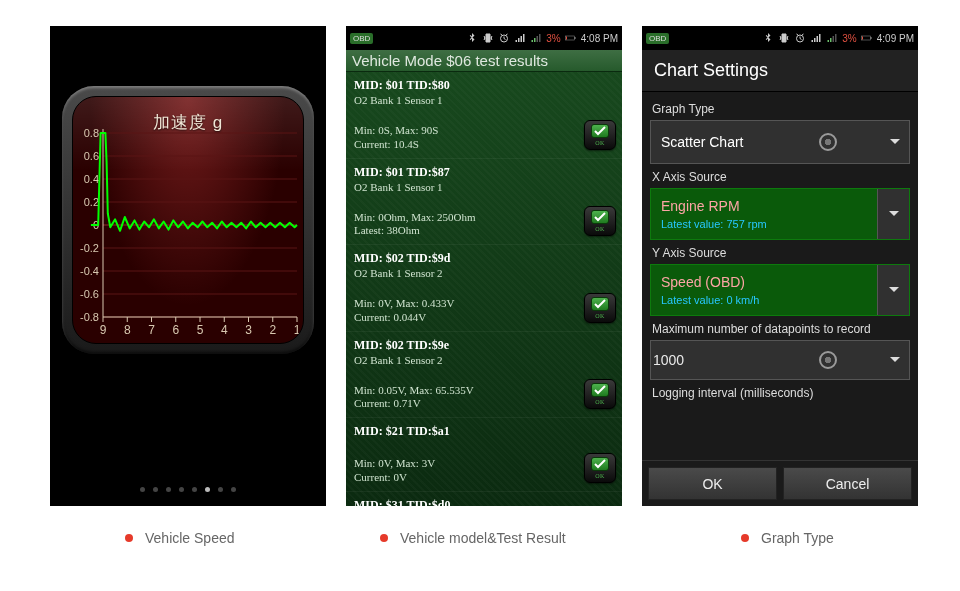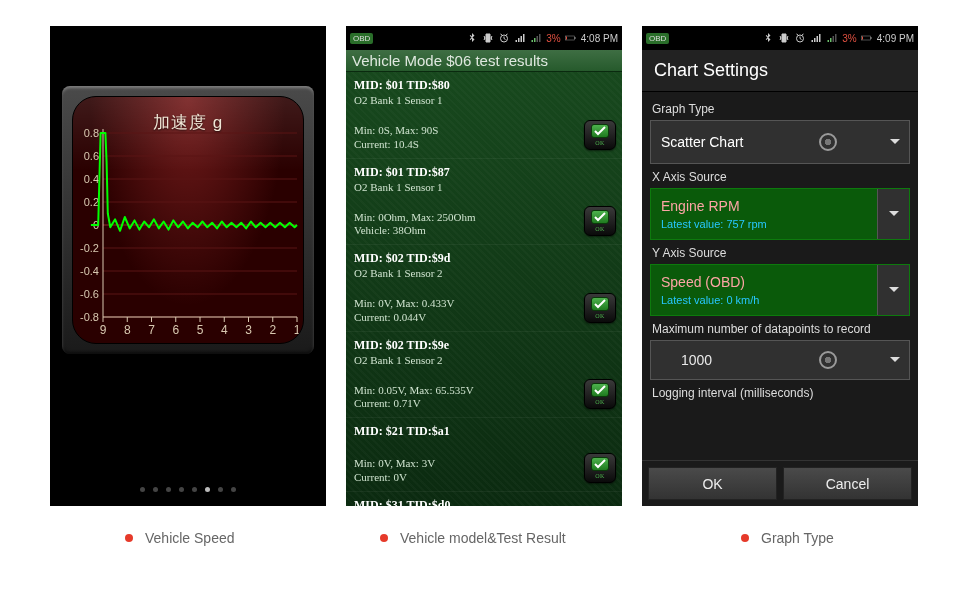--- a/index.html
+++ b/index.html
@@ -58,21 +58,21 @@
   .p1-inner {
     position: absolute; inset: 0;
     background-image:
       repeating-linear-gradient(45deg, rgba(255,255,255,.02) 0 2px, transparent 2px 6px),
       #0b0b0b;
   }
   .gauge-frame {
     position: absolute;
     left: 12px; top: 60px;
     width: 252px; height: 268px;
-    border-radius: 8px;
+    border-radius: 32px;
     background: linear-gradient(#4a4a4a, #1a1a1a);
     box-shadow: 0 4px 10px rgba(0,0,0,.6), inset 0 2px 3px rgba(255,255,255,.3), inset 0 -2px 3px rgba(0,0,0,.6);
     padding: 10px;
   }
   .gauge-inner {
     width: 100%; height: 100%;
     border-radius: 24px;
     background:
       linear-gradient(rgba(255,255,255,.10), rgba(255,255,255,0) 30%),
       radial-gradient(ellipse at 50% 0%, rgba(255,80,80,.35), rgba(90,0,0,0) 60%),
@@ -168,21 +168,21 @@
     border: 1px solid #0d7a0d;
     height: 52px; display: flex; align-items: stretch;
     margin-bottom: 4px;
   }
   .source-row .src-main { flex: 1; display: flex; flex-direction: column; justify-content: center; padding: 0 10px; }
   .source-row .src-title { color: #fca5a5; font-size: 14px; }
   .source-row .src-latest { color: #27c7ff; font-size: 11px; margin-top: 4px; }
   .source-row .caret-td { background: #303030; border-left: 1px solid #555; width: 32px; }
 
   .spinner-row { height: 40px; }
-  .spinner-row .sel-text { flex: 1; padding: 0 2px; font-size: 14px; margin-left: 28px; }
+  .spinner-row .sel-text { flex: 1; padding: 0 2px; font-size: 14px; }
 
   .p3-footer {
     position: absolute; left: 0; right: 0; bottom: 0;
     height: 46px;
     display: flex; gap: 6px;
     padding: 6px;
     background: #1a1a1a;
     border-top: 1px solid #333;
   }
   .p3-footer button {
@@ -310,21 +310,21 @@
                 </svg>
               </div>
               <div class="oktxt">OK</div>
             </div>
           </div>
           <div class="result-block">
             <div class="mid">MID: $01 TID:$87</div>
             <div class="sensor">O2 Bank 1 Sensor 1</div>
             <div class="vals">
               <div>Min: 0Ohm, Max: 250Ohm</div>
-              <div>Vehicle: 38Ohm</div>
+              <div>Latest: 38Ohm</div>
             </div>
             <div class="ok-badge">
               <div class="chk">
                 <svg width="12" height="10" viewBox="0 0 12 10">
                   <path d="M1 5l3 3 7-7" stroke="#fff" stroke-width="2" fill="none"></path>
                 </svg>
               </div>
               <div class="oktxt">OK</div>
             </div>
           </div>

